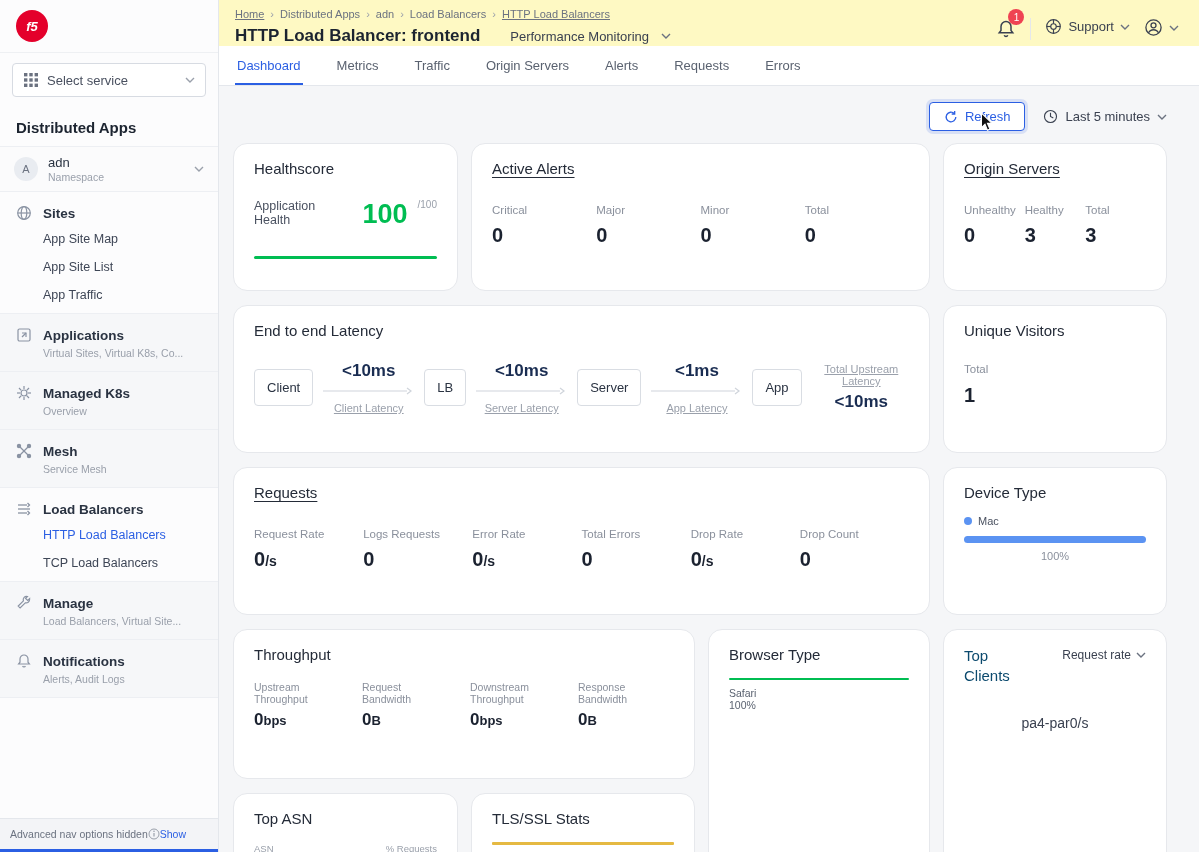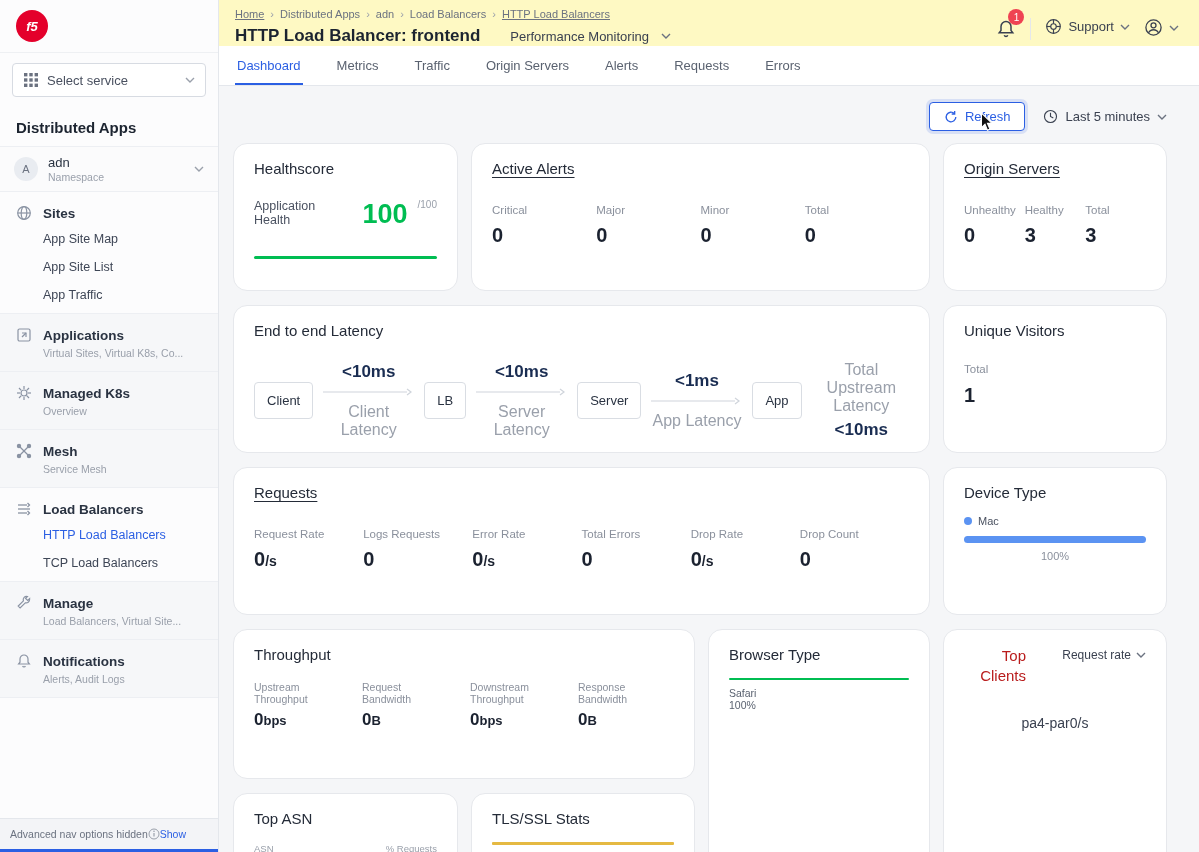--- a/index.html
+++ b/index.html
@@ -88,21 +88,21 @@
   .hs-row { display:flex; align-items:flex-start; gap:10px; margin-top:22px; }
   .hs-label { font-size:12.5px; color:#4a5160; }
   .hs-value { font-size:27px; font-weight:bold; color:#00bd52; }
   .hs-max { font-size:10px; color:#9aa0ab; }
   .hs-bar { height:3px; background:#00bd52; border-radius:2px; margin-top:26px; }
 
   .lat-flow { display:flex; align-items:center; gap:8px; margin-top:22px; }
   .lat-node { border:1px solid #d9dde3; border-radius:4px; background:#fff; padding:10px 12px; font-size:13px; color:#2a3342; white-space:nowrap; }
   .lat-hop { width:95px; text-align:center; }
   .lat-val { font-size:17px; font-weight:bold; color:#1a2d52; }
-  .lat-lbl { font-size:16px; color:#9aa0ab; margin-top:3px; }
+  .lat-lbl { font-size:11px; color:#9aa0ab; margin-top:3px;text-decoration:underline; }
   .lat-total { width:100px; text-align:center; margin-left:4px; }
   .lat-total .lat-lbl { margin-bottom:5px; margin-top:0; }
 
   .uv-label { font-size:11.5px; color:#8a909c; margin-top:24px; }
   .uv-value { font-size:20px; font-weight:bold; color:#1b2230; margin-top:9px; }
 
   .legend { display:flex; align-items:center; gap:6px; margin-top:14px; font-size:11px; color:#4a5160; }
   .dot { width:8px; height:8px; border-radius:50%; background:#5b93f2; }
   .dev-bar { height:7px; border-radius:4px; background:#5b93f2; margin-top:9px; }
   .dev-pct { font-size:11px; color:#8a909c; text-align:center; margin-top:7px; }
@@ -112,21 +112,21 @@
   .tp-label { font-size:10.5px; color:#8a909c; max-width:86px; }
   .tp-value { font-size:17px; font-weight:bold; color:#1b2230; margin-top:5px; }
   .tp-suffix { font-size:13px; }
 
   .thin-line { height:2px; border-radius:1px; margin-top:15px; }
   .thin-line.green { background:#00bd52; }
   .thin-line.yellow { background:#e5b942; height:3px; }
   .kv { display:flex; justify-content:space-between; font-size:10.5px; color:#5a6270; margin-top:7px;flex-direction:column; }
 
   .tc-head { display:flex; justify-content:space-between; align-items:flex-start; }
-  .tc-title { font-size:15px; color:#b91c1c; width:62px; line-height:1.35;text-align:right; }
+  .tc-title { font-size:15px; color:#0c4a6e; width:62px; line-height:1.35; }
   .tc-select { font-size:12px; color:#3a4150; display:flex; align-items:center; gap:5px; cursor:pointer; white-space:nowrap; padding-top:2px; }
   .tc-row { display:flex; justify-content:center; font-size:14px; color:#3a4150; margin-top:28px; }
 
   .asn-head { display:flex; justify-content:space-between; font-size:9.5px; color:#9aa0ab; margin-top:16px; }
 </style>
 </head>
 <body>
 
 <div class="app">
 

